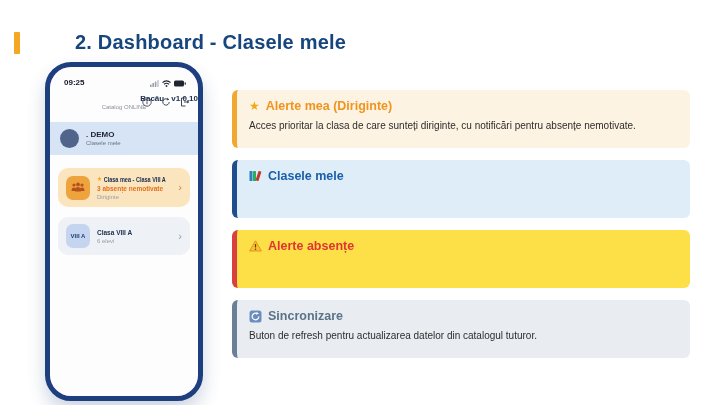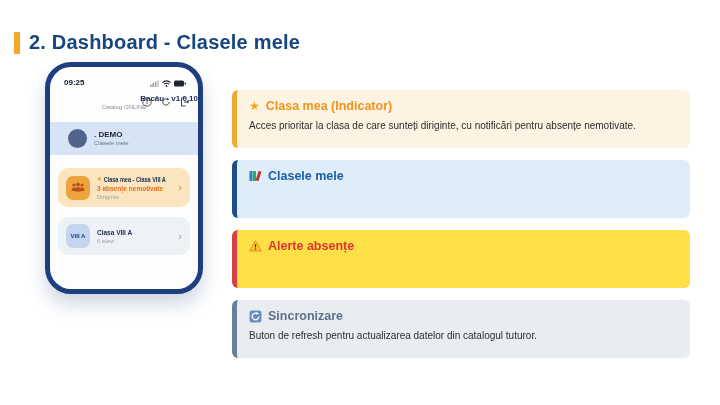--- a/index.html
+++ b/index.html
@@ -4,40 +4,40 @@
 <style>
   * { margin:0; padding:0; box-sizing:border-box; }
   html,body { width:720px; height:405px; }
   body { font-family:"Liberation Sans", sans-serif; background:#ffffff; position:relative; overflow:hidden; }
 
   .slide { position:absolute; inset:0; background:#ffffff; }
 
   
   .slide-header { position:absolute; top:31px; left:14px; display:flex; align-items:center; gap:9px; }
   .accent-bar { width:6px; height:22px; border-radius:1px; }
-  .slide-title { font-size:20px; font-weight:bold; letter-spacing:0.2px; }
+  .slide-title { font-size:20px; font-weight:bold; letter-spacing:0.2px;margin-left:46px; }
 
   
-  .phone { position:absolute; left:45px; top:62px; width:158px; height:232px;
+  .phone { position:absolute; left:45px; top:62px; width:158px; height:339px;
            border:5px solid #1E3F7D; border-radius:26px; background:#8b5cf6;
            box-shadow:0 10px 18px rgba(30,63,125,0.22); overflow:hidden; }
   .phone-screen { width:100%; height:100%; background:#FDFDFE; display:flex; flex-direction:column; }
 
   .status-bar { display:flex; justify-content:space-between; align-items:center; padding:6px 12px 2px 14px; }
   .status-time { font-size:8px; font-weight:bold; color:#111827; }
   .status-icons { display:flex; align-items:center; gap:3px; }
 
   .app-header { position:relative; height:24px; margin-top:1px; }
   .app-title-block { position:absolute; left:0; right:0; top:0; text-align:center; }
   .app-title { font-size:8px; font-weight:bold; color:#1B2B4A; line-height:10px;text-align:right; }
   .app-subtitle { font-size:6px; color:#8A909B; line-height:7px; }
   .header-icons { position:absolute; right:8px; top:3px; display:flex; align-items:center; gap:9px; }
   .hicon { display:flex; cursor:pointer; }
 
-  .profile-banner { background:#D7E4F6; display:flex; align-items:center; gap:7px; padding:7px 18px; margin-top:4px; }
+  .profile-banner { background:#D7E4F6; display:flex; align-items:center; gap:7px; padding:7px 10px; margin-top:4px; }
   .avatar { width:19px; height:19px; border-radius:50%; background:#51648C; flex:0 0 auto; }
   .profile-name { font-size:8px; font-weight:bold; color:#1F2430; line-height:9px; }
   .profile-sub { font-size:6px; color:#6B7482; line-height:8px; }
 
   .phone-content { padding:13px 8px 8px; display:flex; flex-direction:column; gap:10px; }
 
   .phone-card { border-radius:10px; padding:7px 8px; display:flex; align-items:center; gap:7px; cursor:pointer; }
   .my-class-card { background:#FBE5BF; }
   .class-card { background:#EEF1F6; }
 
@@ -174,21 +174,21 @@
 
       </div>
     </div>
   </div>
 
   <div class="features">
 
     <div class="feature" style="background: rgb(253, 243, 226); border-left-color: rgb(240, 168, 50);">
       <div class="feature-title-row">
         <span class="feature-icon glyph-star">★</span>
-        <span class="feature-title" style="color: rgb(240, 148, 30);">Clasa mea (Indicator)</span>
+        <span class="feature-title" style="color: rgb(240, 148, 30);">Alerte mea (Diriginte)</span>
       </div>
       <div class="feature-body">Acces prioritar la clasa de care sunteți diriginte, cu notificări pentru absențe nemotivate.</div>
     </div>
 
     <div class="feature" style="background: rgb(223, 237, 249); border-left-color: rgb(30, 78, 140);">
       <div class="feature-title-row">
         <span class="feature-icon">
           <svg width="13" height="12" viewBox="0 0 13 12">
               <rect x="0.5" y="1" width="3" height="10" rx="0.6" fill="#2980B9"></rect>
               <rect x="4" y="1" width="3" height="10" rx="0.6" fill="#27AE60"></rect>

